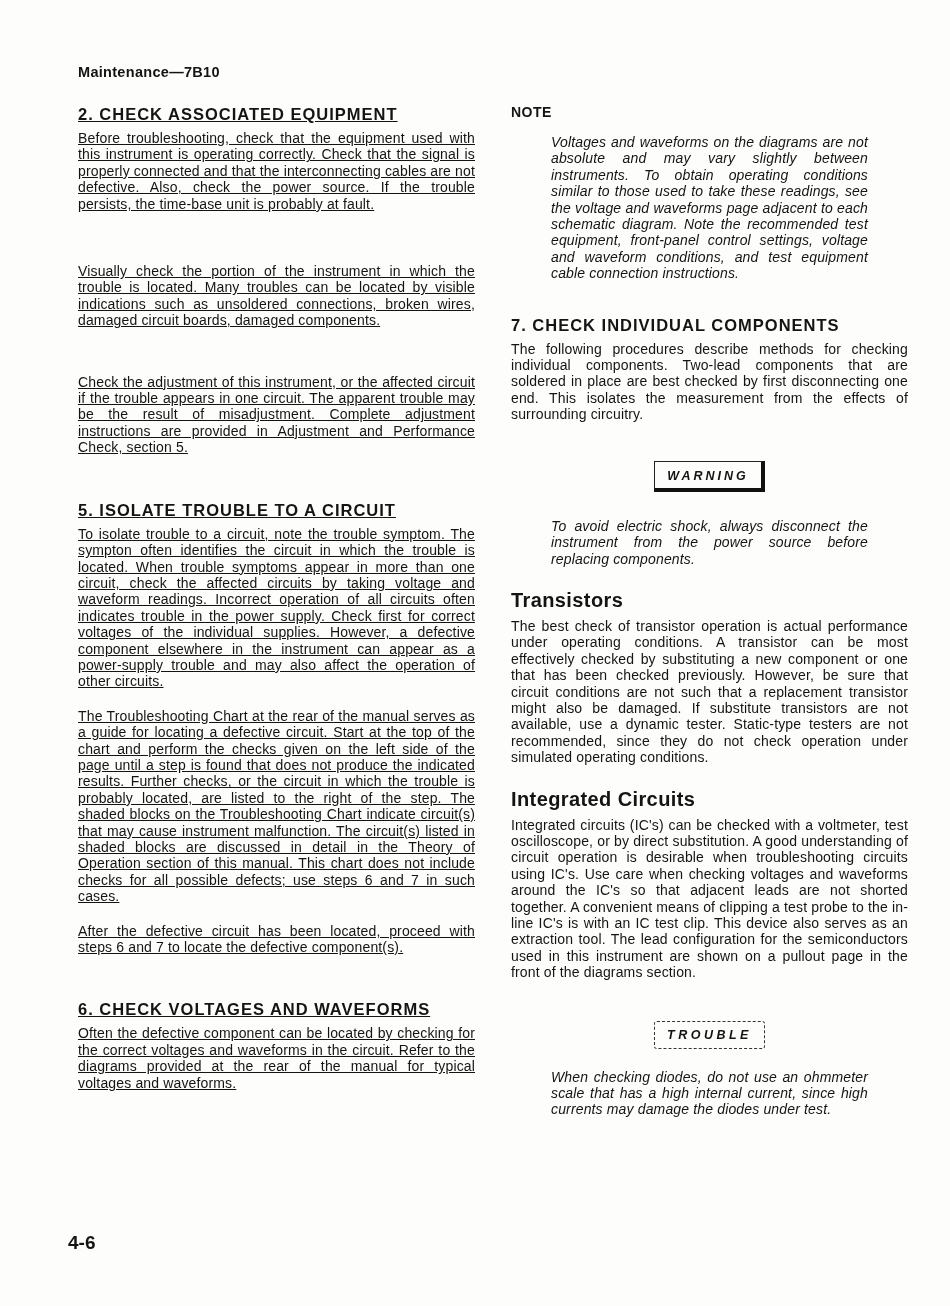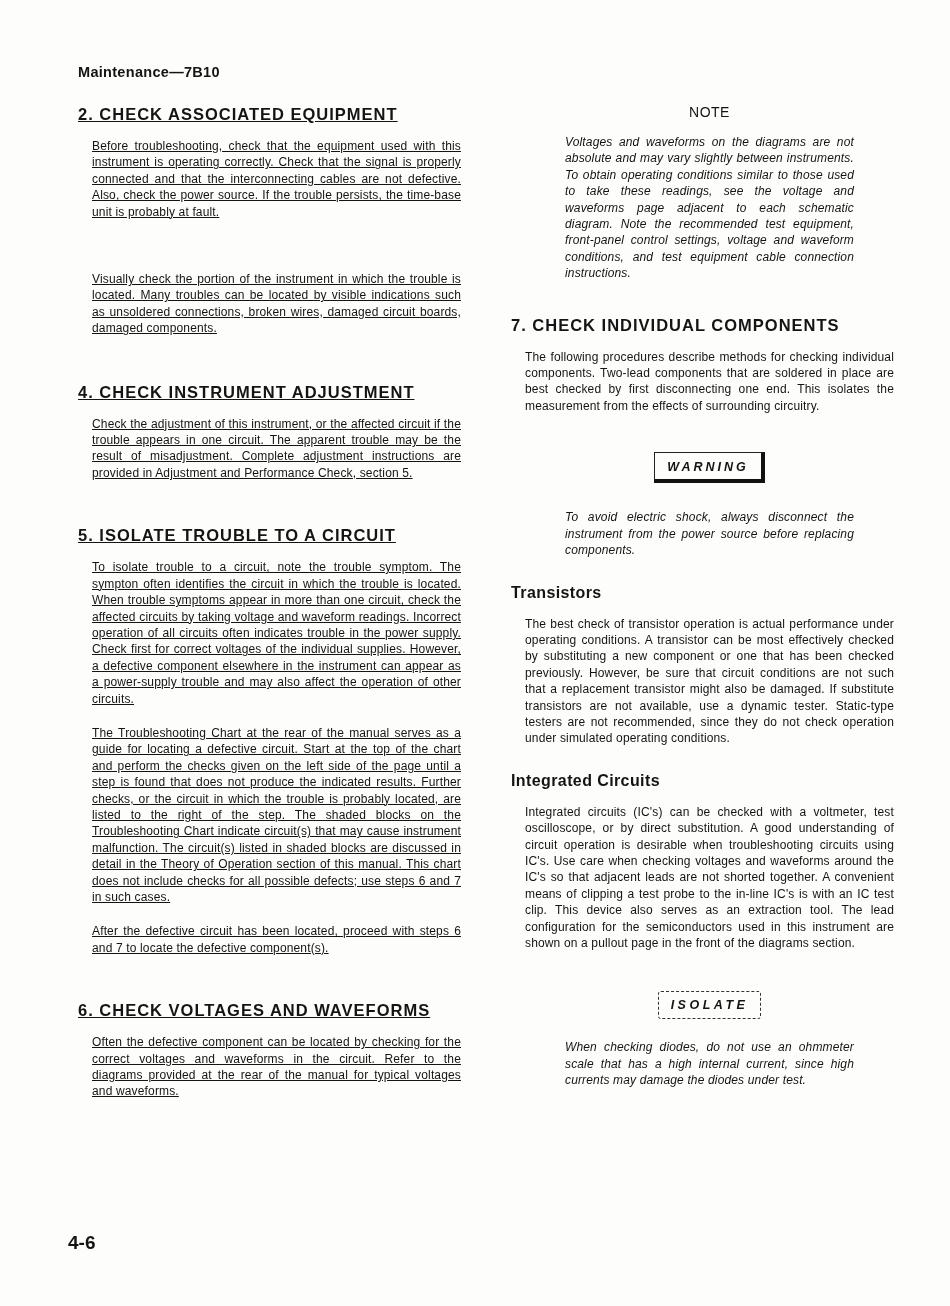--- a/index.html
+++ b/index.html
@@ -8,25 +8,25 @@
       font-family: "Liberation Sans", sans-serif; color: #141414;
     }
     .header { position: absolute; left: 78px; top: 64px; font-size: 14.5px; font-weight: bold; letter-spacing: 0.3px; }
     .page-num { position: absolute; left: 68px; top: 1232px; font-size: 19px; font-weight: bold; }
     .col { position: absolute; width: 397px; }
     .col-left { left: 78px; top: 104px; text-decoration: underline; }
     .col-right { left: 511px; top: 104px; }
     h2 {
       margin: 0 0 6px 0; font-size: 16.5px; font-weight: bold; letter-spacing: 1px; line-height: 20px;
     }
-    h3 { margin: 0 0 8px 0; font-size: 16px; font-weight: bold; letter-spacing: 0.4px; line-height: 19px; }
+    h3 { margin: 0 0 8px 0; font-size: 20px; font-weight: bold; letter-spacing: 0.4px; line-height: 19px; }
     p {
-      margin: 14px; font-size: 12px; line-height: 16.4px; text-align: justify; letter-spacing: 0.15px;
+      margin: 0; font-size: 14px; line-height: 16.4px; text-align: justify; letter-spacing: 0.15px;
     }
-    .note-title { text-align: center; font-weight: normal; font-size: 14px; margin: 0 0 14px 0; letter-spacing: 0.5px; }
+    .note-title { font-weight: bold; font-size: 14px; margin: 0 0 14px 0; letter-spacing: 0.5px; }
     .italic-block { font-style: italic; padding-left: 40px; padding-right: 40px; }
     .callout-wrap { text-align: center; }
     .warning-box {
       display: inline-block; border: 1.5px solid #222; border-right: 4px solid #111; border-bottom: 4px solid #111;
       padding: 7px 12px 5px 12px; font-weight: 900; font-style: italic; font-size: 12.5px; letter-spacing: 3px; text-align: center;
     }
     .caution-box {
       display: inline-block; border: 1.5px dashed #333; border-radius: 3px;
       padding: 6px 12px; font-weight: 900; font-style: italic; font-size: 12.5px; letter-spacing: 3.5px;
     }
@@ -40,21 +40,20 @@
   <section>
     <h2>2. CHECK ASSOCIATED EQUIPMENT</h2>
     <p>Before troubleshooting, check that the equipment used with this instrument is operating correctly. Check that the signal is properly connected and that the interconnecting cables are not defective. Also, check the power source. If the trouble persists, the time-base unit is probably at fault.</p>
   </section>
 
   <section style="margin-top:51px">
     <p>Visually check the portion of the instrument in which the trouble is located. Many troubles can be located by visible indications such as unsoldered connections, broken wires, damaged circuit boards, damaged components.</p>
   </section>
 
   <section style="margin-top:45px">
-    <h2>4. CHECK INSTRUMENT ADJUSTMENT</h2>
     <p>Check the adjustment of this instrument, or the affected circuit if the trouble appears in one circuit. The apparent trouble may be the result of misadjustment. Complete adjustment instructions are provided in Adjustment and Performance Check, section 5.</p>
   </section>
 
   <section style="margin-top:44px">
     <h2>5. ISOLATE TROUBLE TO A CIRCUIT</h2>
     <p>To isolate trouble to a circuit, note the trouble symptom. The sympton often identifies the circuit in which the trouble is located. When trouble symptoms appear in more than one circuit, check the affected circuits by taking voltage and waveform readings. Incorrect operation of all circuits often indicates trouble in the power supply. Check first for correct voltages of the individual supplies. However, a defective component elsewhere in the instrument can appear as a power-supply trouble and may also affect the operation of other circuits.</p>
     <p style="margin-top:18px">The Troubleshooting Chart at the rear of the manual serves as a guide for locating a defective circuit. Start at the top of the chart and perform the checks given on the left side of the page until a step is found that does not produce the indicated results. Further checks, or the circuit in which the trouble is probably located, are listed to the right of the step. The shaded blocks on the Troubleshooting Chart indicate circuit(s) that may cause instrument malfunction. The circuit(s) listed in shaded blocks are discussed in detail in the Theory of Operation section of this manual. This chart does not include checks for all possible defects; use steps 6 and 7 in such cases.</p>
     <p style="margin-top:18px">After the defective circuit has been located, proceed with steps 6 and 7 to locate the defective component(s).</p>
   </section>
 
@@ -84,18 +83,18 @@
     <h3>Transistors</h3>
     <p>The best check of transistor operation is actual performance under operating conditions. A transistor can be most effectively checked by substituting a new component or one that has been checked previously. However, be sure that circuit conditions are not such that a replacement transistor might also be damaged. If substitute transistors are not available, use a dynamic tester. Static-type testers are not recommended, since they do not check operation under simulated operating conditions.</p>
   </section>
 
   <section style="margin-top:24px">
     <h3>Integrated Circuits</h3>
     <p>Integrated circuits (IC's) can be checked with a voltmeter, test oscilloscope, or by direct substitution. A good understanding of circuit operation is desirable when troubleshooting circuits using IC's. Use care when checking voltages and waveforms around the IC's so that adjacent leads are not shorted together. A convenient means of clipping a test probe to the in-line IC's is with an IC test clip. This device also serves as an extraction tool. The lead configuration for the semiconductors used in this instrument are shown on a pullout page in the front of the diagrams section.</p>
   </section>
 
   <div style="margin-top:40px" class="callout-wrap">
-    <span class="caution-box">ISOLATE</span>
+    <span class="caution-box">TROUBLE</span>
   </div>
   <p style="margin-top:20px" class="italic-block">When checking diodes, do not use an ohmmeter scale that has a high internal current, since high currents may damage the diodes under test.</p>
 </div>
 
 <div class="page-num">4-6</div>
 
 </body></html>

